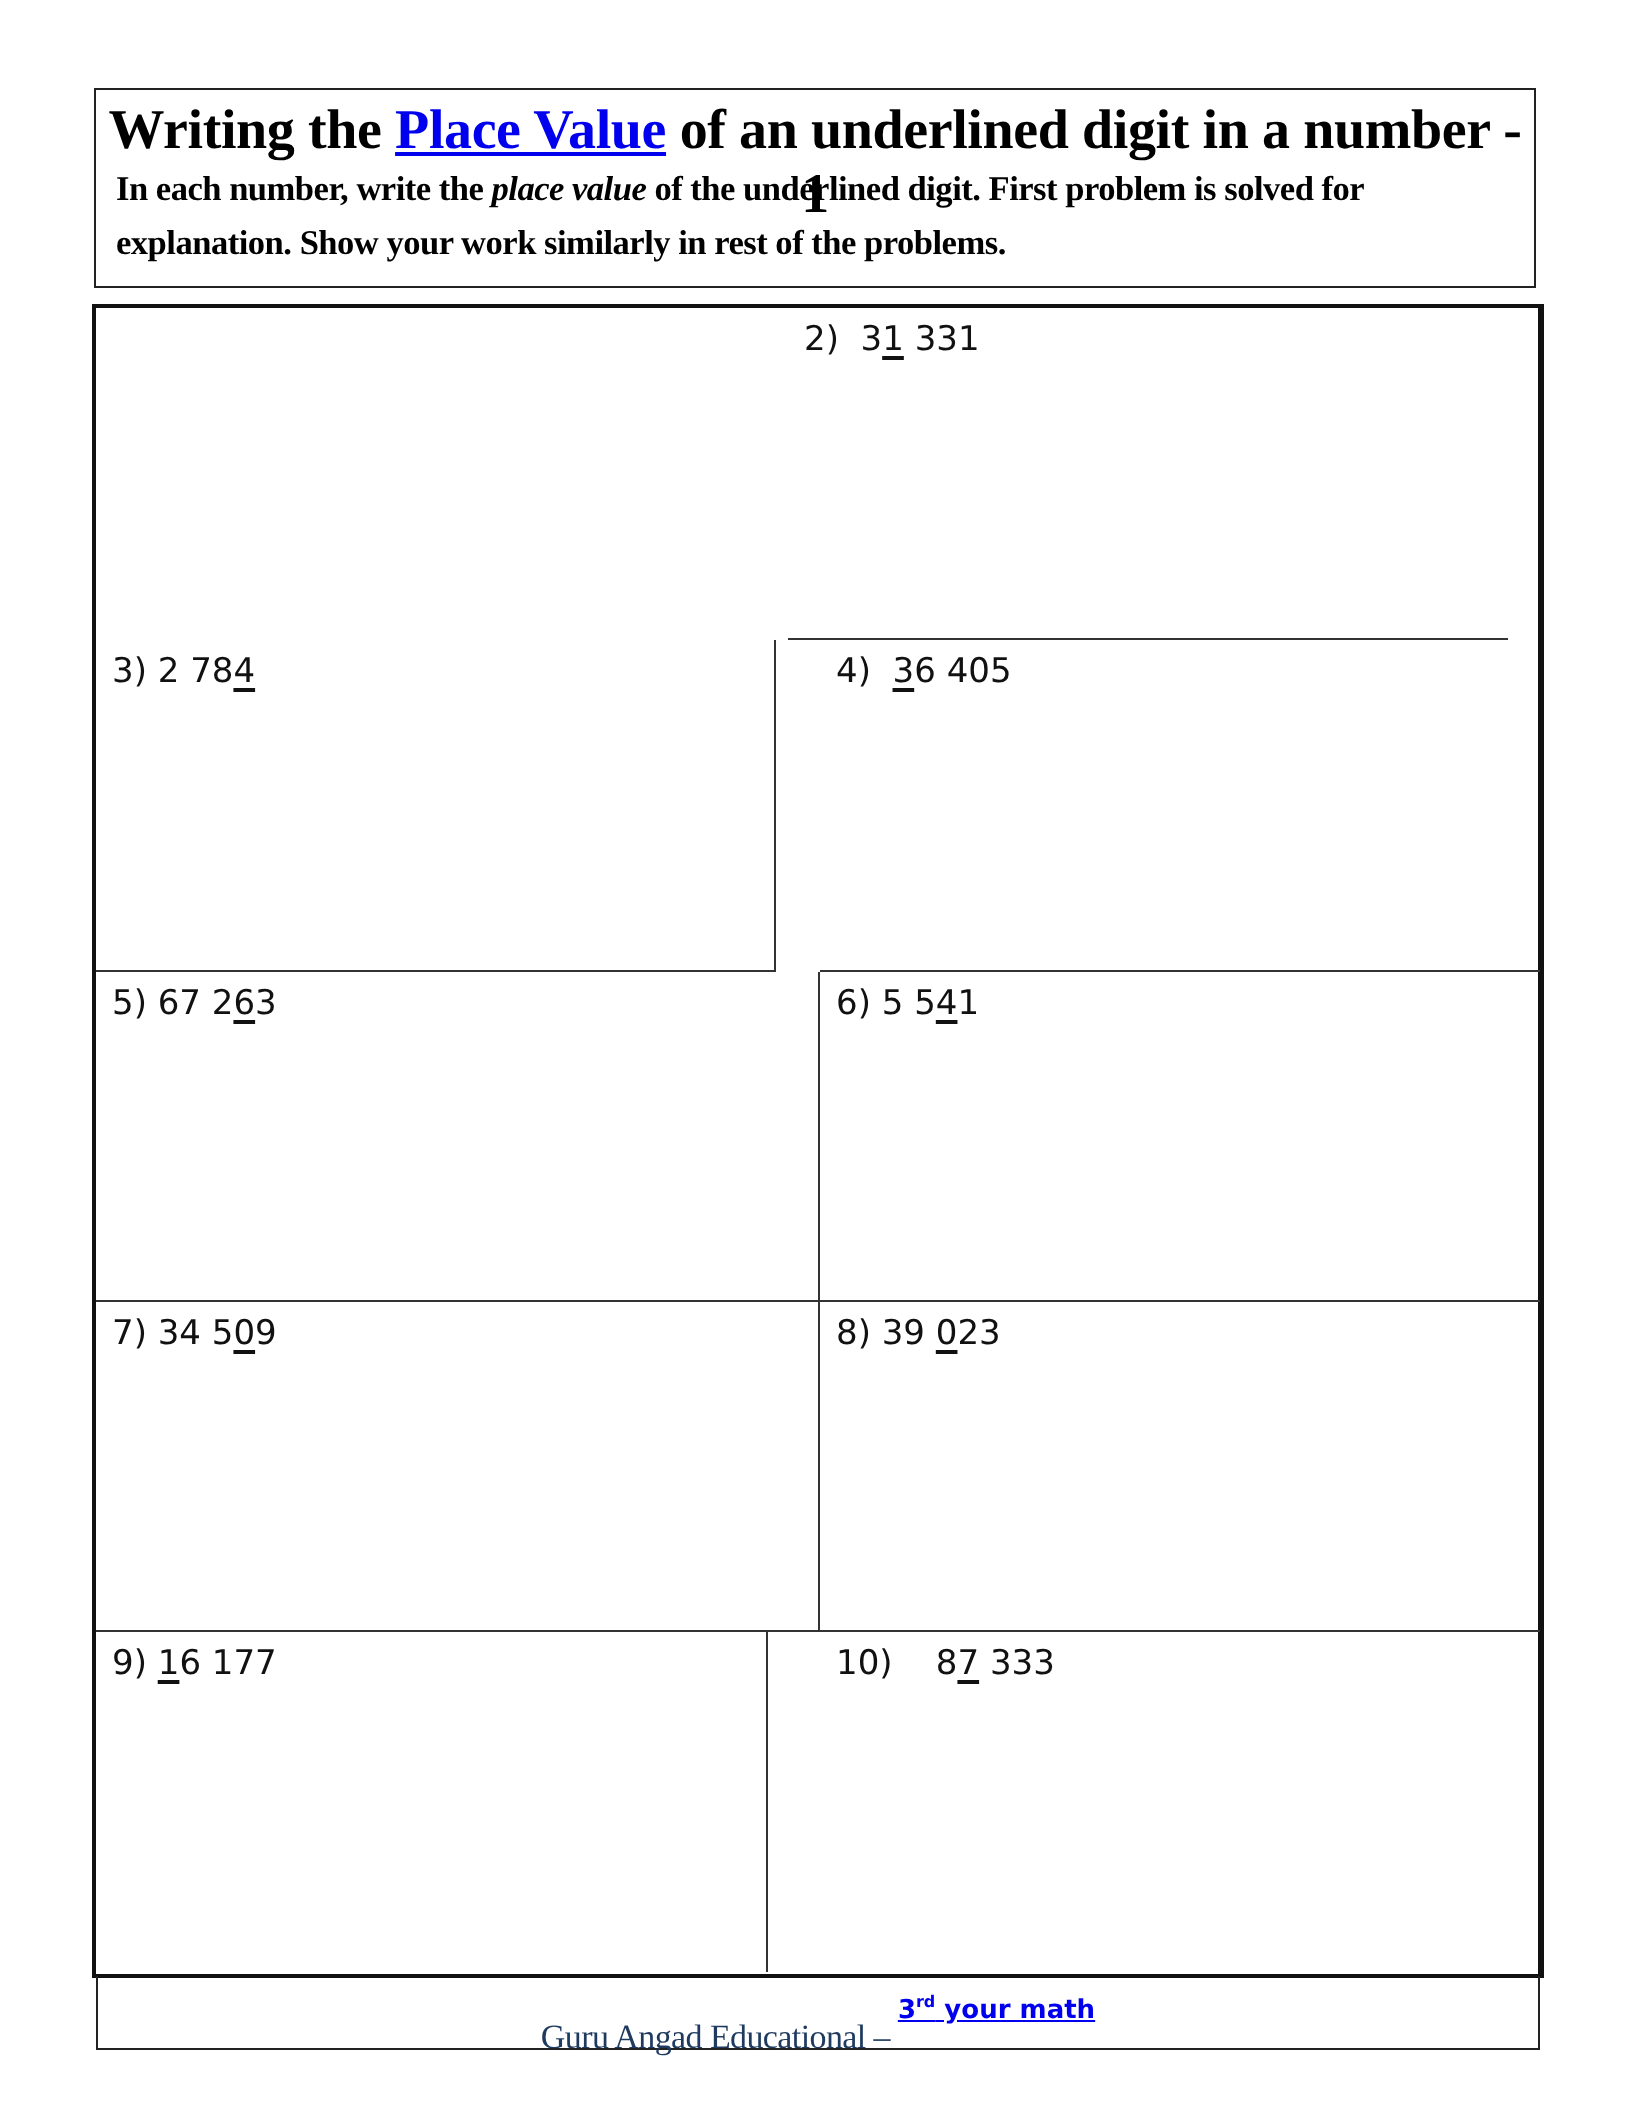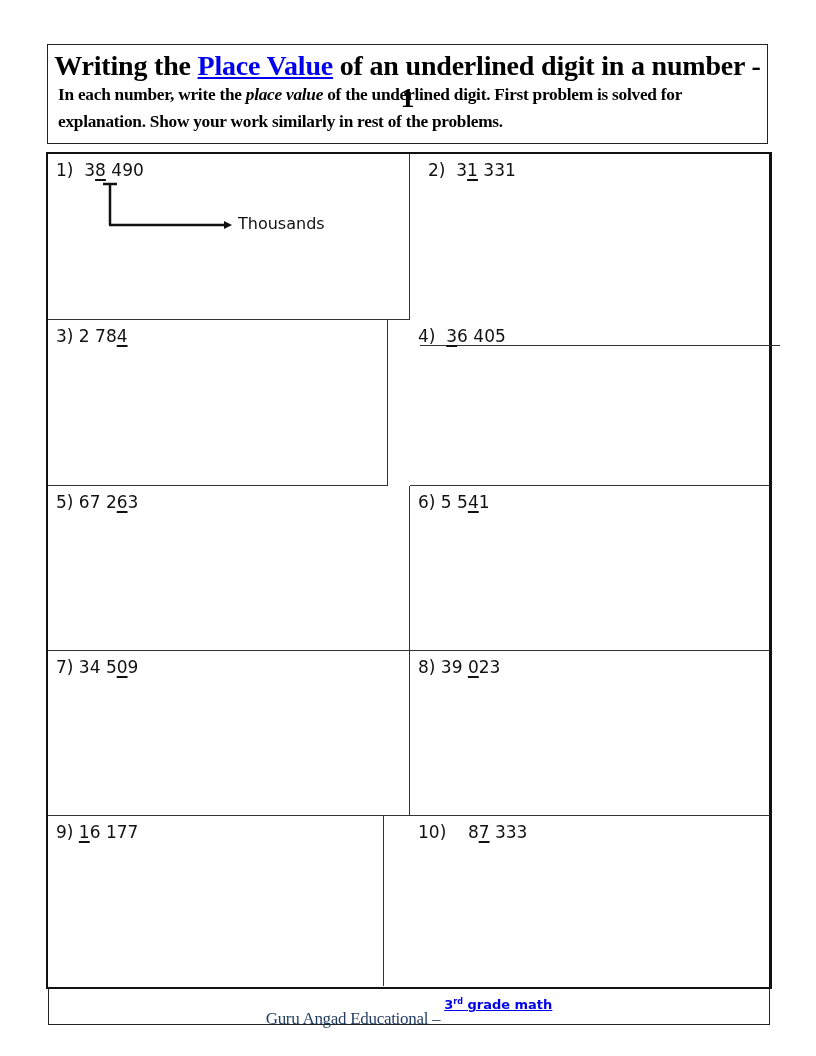--- a/index.html
+++ b/index.html
@@ -137,31 +137,21 @@
   <div class="title">
     <span>Writing the </span><span class="link">Place Value</span><span> of an underlined digit in a number - 1</span>
   </div>
   <div class="instructions">
     <span>In each number, write the </span><em>place value</em><span> of the underlined digit. First problem is solved for explanation. Show your work similarly in rest of the problems.</span>
   </div>
 </div>
 
 <div class="grid">
 
-  <div class="cell" style="left:0;top:0;width:362px;height:166px;">
-    <div class="problem"><span>1)</span>  <span class="num"><span>3</span><span class="u">8</span><span> 490</span></span></div>
-    <svg class="connector" width="362" height="166">
-      <line x1="55" y1="30" x2="69" y2="30" stroke="#111" stroke-width="2.5"></line>
-      <line x1="62" y1="30" x2="62" y2="71" stroke="#111" stroke-width="2.5"></line>
-      <line x1="61" y1="71" x2="176" y2="71" stroke="#111" stroke-width="2.5"></line>
-      <polygon points="176,67 184,71 176,75" fill="#111"></polygon>
-    </svg>
-    <div class="answer-label">Thousands</div>
-  </div>
-  <div class="cell right" style="left:372px;top:0;width:360px;height:192px;text-decoration:underline;">
+  <div class="cell right" style="left:346px;top:0;width:360px;height:166px;text-decoration:underline;">
     <div class="problem"><span>2)</span>  <span class="num"><span>3</span><span class="u">1</span><span> 331</span></span></div>
   </div>
 
   <div class="cell" style="left:0;top:166px;width:340px;height:166px;">
     <div class="problem"><span>3)</span> <span class="num"><span>2 78</span><span class="u">4</span><span></span></span></div>
   </div>
   <div class="cell right" style="left:362px;top:166px;width:360px;height:166px;">
     <div class="problem"><span>4)</span>  <span class="num"><span></span><span class="u">3</span><span>6 405</span></span></div>
   </div>
 
@@ -181,14 +171,14 @@
 
   <div class="cell last" style="left:0;top:662px;width:336px;height:170px;">
     <div class="problem"><span>9)</span> <span class="num"><span></span><span class="u">1</span><span>6 177</span></span></div>
   </div>
   <div class="cell right last" style="left:362px;top:662px;width:360px;height:170px;">
     <div class="problem"><span>10)</span>    <span class="num"><span>8</span><span class="u">7</span><span> 333</span></span></div>
   </div>
 </div>
 
 <div class="footer">
-  <span class="footer-brand">Guru Angad Educational – </span><a class="footer-link" style="position:relative;top:6px;"><span>3</span><sup>rd</sup><span> grade math</span></a>
+  <span class="footer-brand">Guru Angad Educational – </span><a class="footer-link" style="position:relative;top:6px;"><span>3</span><sup>rd</sup><span> your math</span></a>
 </div>
 
 </body></html>

